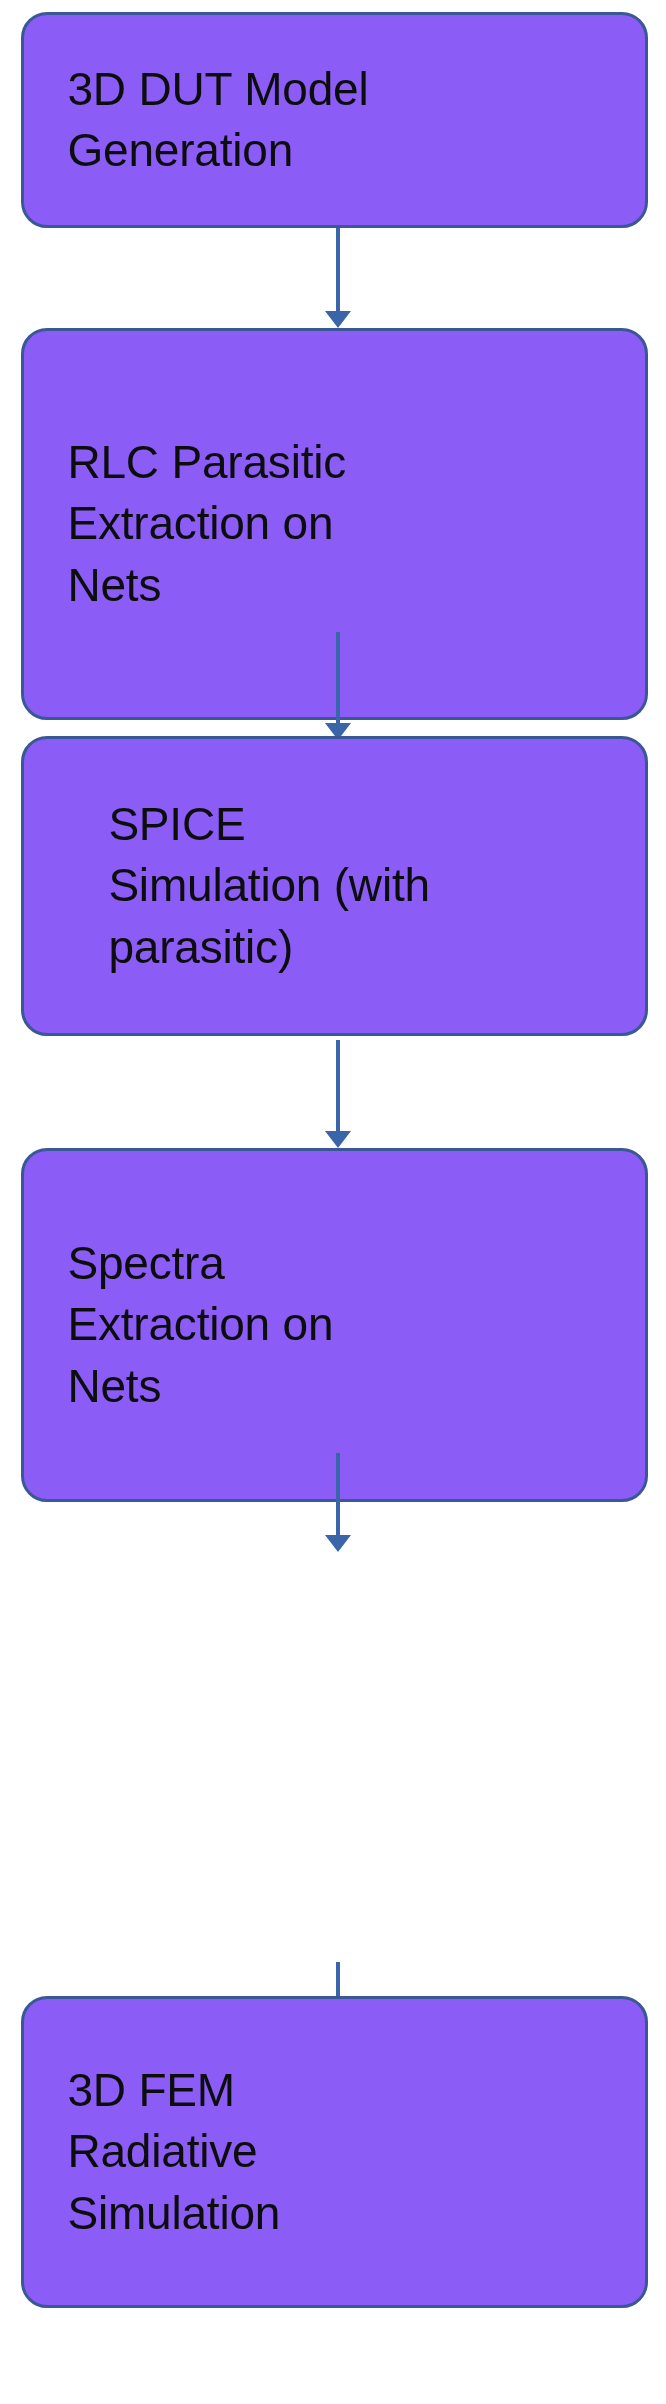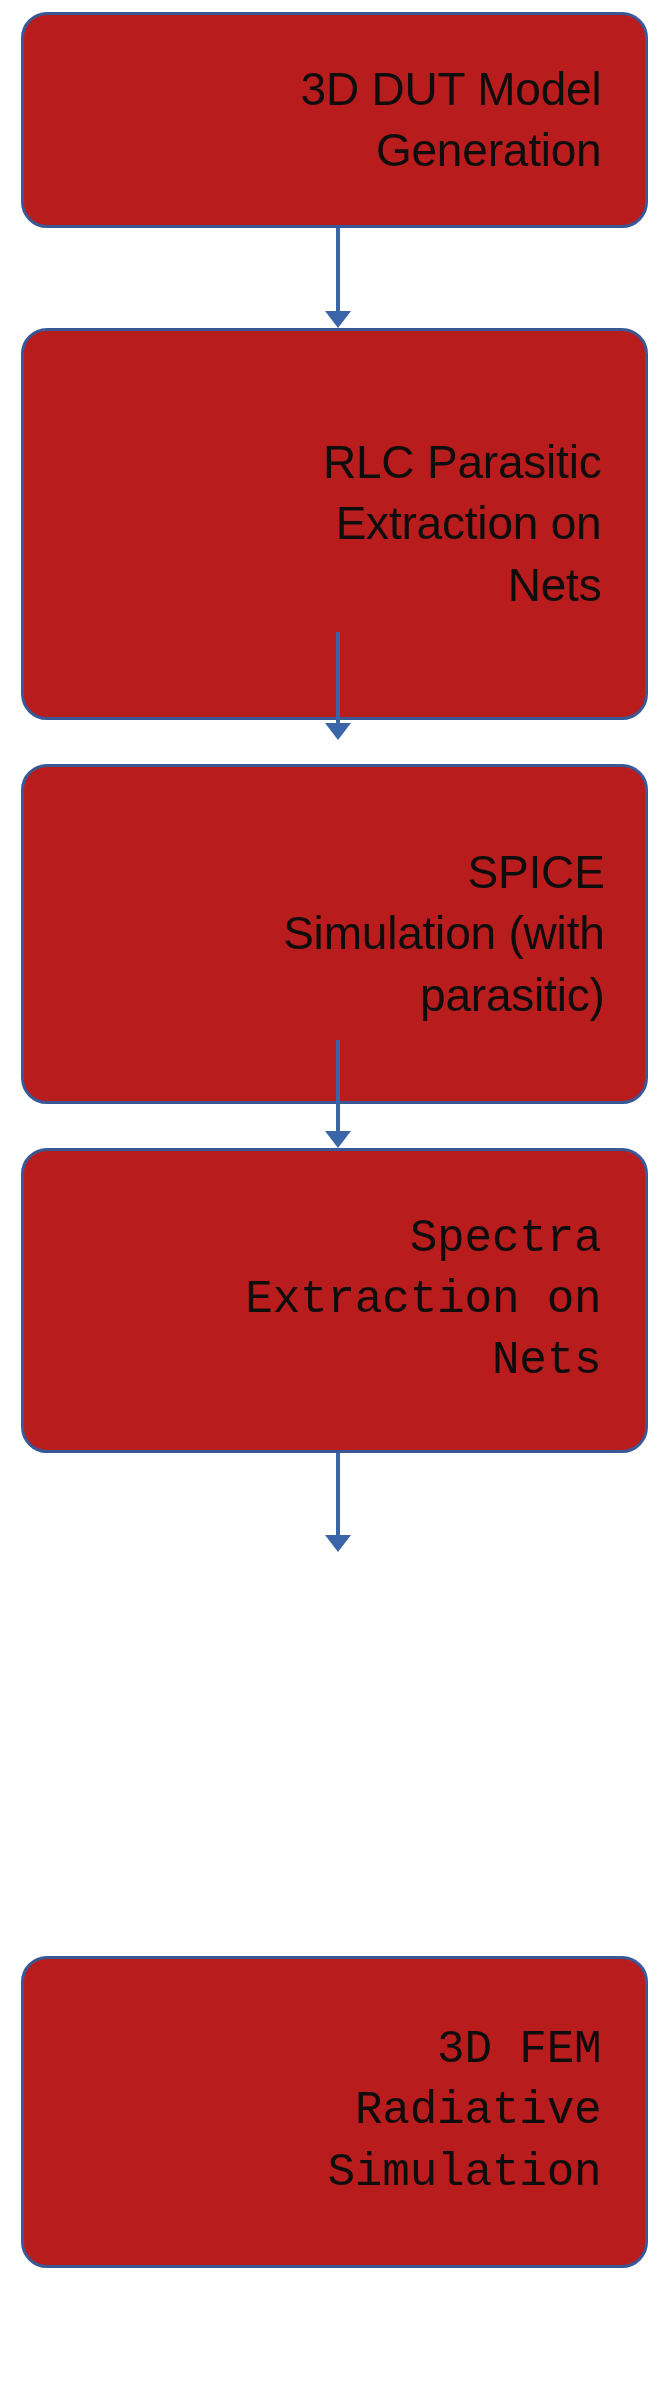--- a/index.html
+++ b/index.html
@@ -19,27 +19,27 @@
     position: relative;
     width: 666px;
     height: 2404px;
   }
 
   .node {
     position: absolute;
     left: 21px;
     width: 627px;
     box-sizing: border-box;
-    background: #b91c1c;
+    background: #8b5cf6;
     border: 3px solid #3a5896;
     border-radius: 26px;
     display: flex;
     align-items: center;
     justify-content: center;
-    text-align: right;
+    text-align: left;
   }
 
   .node-label {
     display: block;
     width: 86%;
     color: #0d0d0d;
     font-size: 46px;
     line-height: 1.33;
     letter-spacing: -0.2px;
     font-weight: 400;
@@ -88,47 +88,47 @@
     <span class="node-label">RLC Parasitic
 Extraction on
 Nets</span>
   </div>
 
   <div class="connector" style="top:632px; height:108px;">
     <div class="shaft" style="height:91px;"></div>
     <div class="head" style="top:91px;"></div>
   </div>
 
-  <div class="node" style="top:764px; height:340px;padding-left:44px;">
+  <div class="node" style="top:736px; height:300px;padding-left:44px;">
     <span class="node-label">SPICE
 Simulation (with
 parasitic)</span>
   </div>
 
   <div class="connector" style="top:1040px; height:108px;">
     <div class="shaft" style="height:91px;"></div>
     <div class="head" style="top:91px;"></div>
   </div>
 
-  <div class="node" style="top:1148px; height:305px;font-family:Liberation Mono, monospace;">
+  <div class="node" style="top:1148px; height:354px;">
     <span class="node-label">Spectra
 Extraction on
 Nets</span>
   </div>
 
   <div class="connector" style="top:1453px; height:99px;">
     <div class="shaft" style="height:82px;"></div>
     <div class="head" style="top:82px;"></div>
   </div>
 
 
   <div class="connector" style="top:1962px; height:108px;">
     <div class="shaft" style="height:91px;"></div>
     <div class="head" style="top:91px;"></div>
   </div>
 
-  <div class="node" style="top:1956px; height:312px;font-family:Liberation Mono, monospace;">
+  <div class="node" style="top:1996px; height:312px;">
     <span class="node-label">3D FEM
 Radiative
 Simulation</span>
   </div>
 
 </div>
 
 </body></html>

